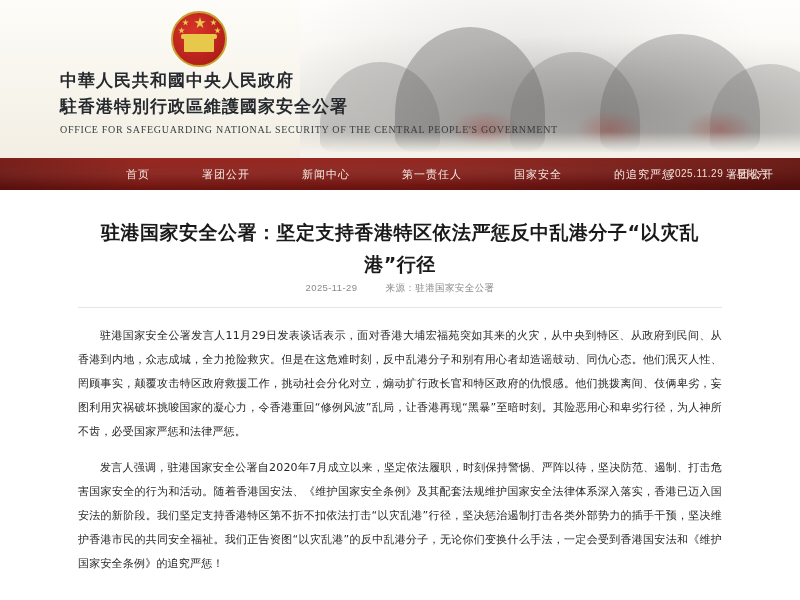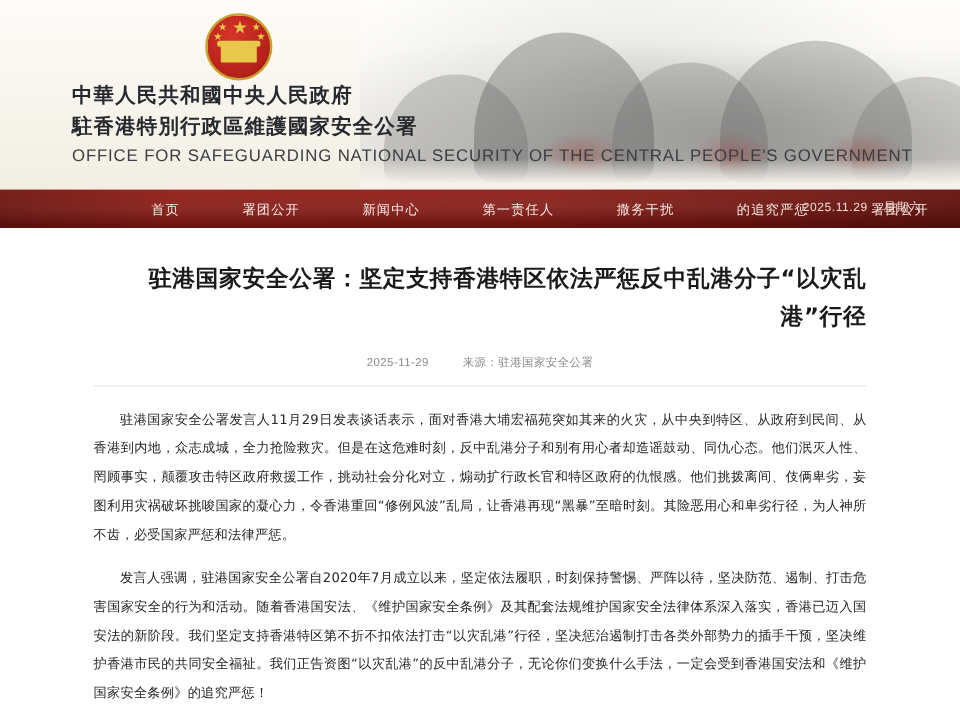--- a/index.html
+++ b/index.html
@@ -122,22 +122,22 @@
     font-family: "DejaVu Serif", "Liberation Serif", serif;
     font-weight: bold;
     color: #26292d;
     letter-spacing: 1px;
     white-space: nowrap;
   }
   .mast-cn1 { font-size: 17px; line-height: 24px; }
   .mast-cn2 { font-size: 17px; line-height: 24px; margin-top: 2px;}
   .mast-en {
     margin-top: 6px;
-    font-family: Liberation Sans, sans-serif;
-    font-size: 14px;
+    font-family: Liberation Serif, serif;
+    font-size: 10px;
     line-height: 11px;
     letter-spacing: 0.7px;
     color: #3b3e42;
     white-space: nowrap;
   }
 
   
   .navbar {
     position: relative;
     width: 800px;
@@ -191,25 +191,25 @@
   .article {
     padding: 26px 78px 0 78px;
     box-sizing: border-box;
   }
   .headline {
     font-family: "DejaVu Sans", "Liberation Sans", sans-serif;
     font-size: 19px;
     font-weight: bold;
     line-height: 32px;
     color: #1a1a1a;
-    text-align: right;
+    text-align: center;
     letter-spacing: 0.5px;
   }
   .meta {
-    margin-top: 16px;
+    margin-top: 2px;
     text-align: center;
     font-size: 9.5px;
     color: #8a8a8a;
     letter-spacing: 0.4px;
   }
   .meta .sep { display: inline-block; width: 22px; }
   .divider {
     margin: 12px 0 0 0;
     height: 1px;
     background: #e6e6e6;
@@ -262,21 +262,21 @@
       <div class="mast-en">OFFICE FOR SAFEGUARDING NATIONAL SECURITY OF THE CENTRAL PEOPLE'S GOVERNMENT</div>
     </div>
   </div>
 
   <div class="navbar">
     <div class="nav-items">
       <div class="nav-item">首页</div>
       <div class="nav-item">署团公开</div>
       <div class="nav-item">新闻中心</div>
       <div class="nav-item">第一责任人</div>
-      <div class="nav-item">撒务干扰</div>
+      <div class="nav-item">国家安全</div>
       <div class="nav-item">的追究严惩</div>
       <div class="nav-item">署团公开</div>
     </div>
     <div class="nav-date">
       <span>2025.11.29</span>
       <span class="wk">星期六</span>
     </div>
   </div>
 
   <div class="article">

